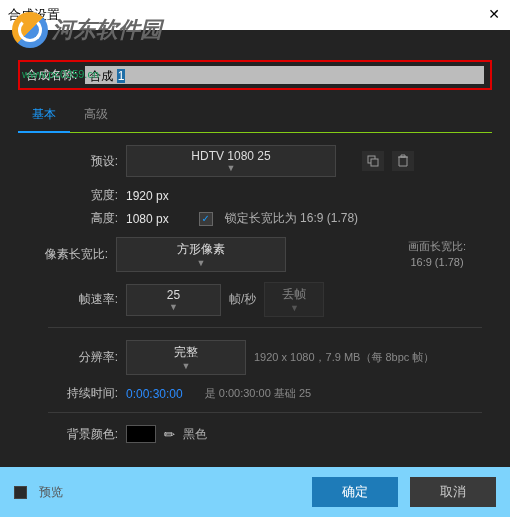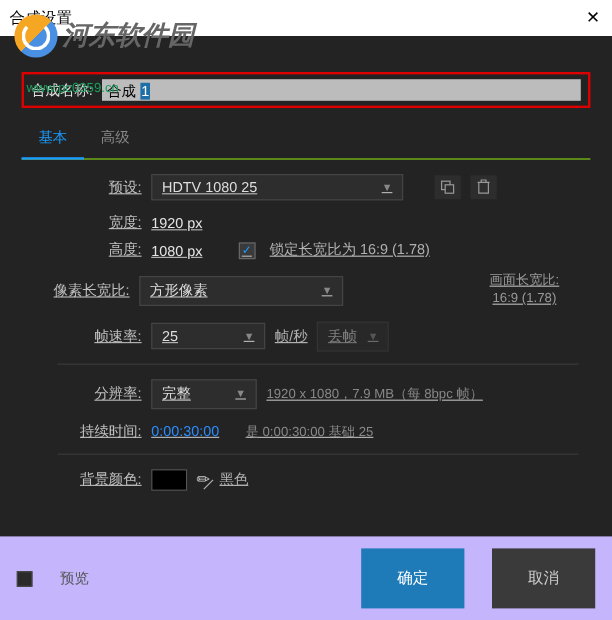--- a/index.html
+++ b/index.html
@@ -16,38 +16,38 @@
 .redbox { border: 2px solid #d00; padding: 4px 6px 4px; margin-bottom: 10px; }
 .name-row { display: flex; align-items: center; gap: 8px; }
 .name-row label { color: #e0e0e0; white-space: nowrap; position: relative; }
 .name-row .wmurl { color: #1a9e5c; font-size: 11px; position: absolute; left:-4px; top:1px; }
 .name-input { flex: 1; background: #bcbcbc; border: none; padding: 2px 4px; color: #000; font-size: 12px; height: 18px; }
 .name-input .sel { background: #1e6ea7; color: #fff; padding: 0 1px; }
 .tabs { display: flex; gap: 0; border-bottom: 1px solid #84cc16; margin-bottom: 12px; }
 .tab { padding: 6px 14px 8px; color: #888; cursor: pointer; }
 .tab.active { color: #1a9cff; border-bottom: 2px solid #1a9cff; margin-bottom: -1px; }
 .form { padding: 0 10px 0 30px; }
-.row { display: flex; align-items: center; margin-bottom: 10px; gap: 8px; text-decoration: underline; }
+.row { display: flex; align-items: center; margin-bottom: 10px; gap: 8px; }
 .row label.rlabel { width: 70px; text-align: right; color: #c0c0c0; }
-.select { background: #2d2d2d; border: 1px solid #444; padding: 3px 8px; color: #ddd; display: flex; align-items: center; justify-content: space-between; cursor: pointer; }
+.select { background: #2d2d2d; border: 1px solid #444; padding: 3px 8px; color: #ddd; display: flex; align-items: center; justify-content: space-between; cursor: pointer; flex-direction: column; }
 .select .arrow { font-size: 9px; color: #888; }
 .preset { width: 210px; }
 .link-val { color: #e5e5e5; }
 .checkbox { width: 14px; height: 14px; background: #3a3a3a; border: 1px solid #666; display: inline-flex; align-items: center; justify-content: center; color: #1a9cff; font-size: 10px; margin-right: 4px; }
 .icon-btn { width: 22px; height: 20px; background: #2d2d2d; display: inline-flex; align-items: center; justify-content: center; color: #999; cursor: pointer; font-size: 12px; }
 .small-sel { width: 95px; }
 .aspect-right { margin-left: auto; color: #999; font-size: 11px; line-height: 1.4; text-align: center; width: 90px; }
 .sep { border-top: 1px solid #3a3a3a; margin: 8px 0 12px; }
 .info-text { color: #888; font-size: 11px; }
 .time-val { color: #2b8cff; }
 .swatch { width: 30px; height: 18px; background: #000; border: 1px solid #555; }
 .eyedrop { font-size: 13px; color: #ccc; transform: rotate(-45deg); display: inline-block; }
-.footer { position: absolute; bottom: 0; left: 0; right: 0; background: #c4b5fd; padding: 10px 14px; display: flex; align-items: center; gap: 23px; }
+.footer { position: absolute; bottom: 0; left: 0; right: 0; background: #7dd3fc; padding: 10px 14px; display: flex; align-items: center; gap: 12px; }
 .footer .spacer { flex: 1; }
-.btn { padding: 16px 30px; background: #3a3a3a; color: #ccc; cursor: pointer; font-size: 13px; border: none; text-align: center; }
+.btn { padding: 6px 30px; background: #3a3a3a; color: #ccc; cursor: pointer; font-size: 13px; border: none; text-align: center; }
 .btn.primary { background: #1e7bb8; color: #fff; }
 .preview-chk { width: 13px; height: 13px; background: #2a2a2a; border: 1px solid #444; }
 .disabled-text { color: #555; }
 svg { display: block; }
 </style>
 </head>
 <body>
 
 <div class="window">
 
@@ -137,21 +137,21 @@
         <div class="select" style="width:60px;opacity:.5">
           <span>丢帧</span>
             <span class="arrow">▼</span>
         </div>
       </div>
 
       <div class="sep"></div>
 
       <div class="row">
         <label class="rlabel">分辨率:</label>
-        <div class="select small-sel" style="width:88px">
+        <div class="select small-sel" style="width:120px">
           <span>完整</span>
             <span class="arrow">▼</span>
         </div>
         <span class="info-text">1920 x 1080，7.9 MB（每 8bpc 帧）</span>
       </div>
 
 
       <div class="row">
         <label class="rlabel">持续时间:</label>
         <span class="time-val">0:00:30:00</span>

